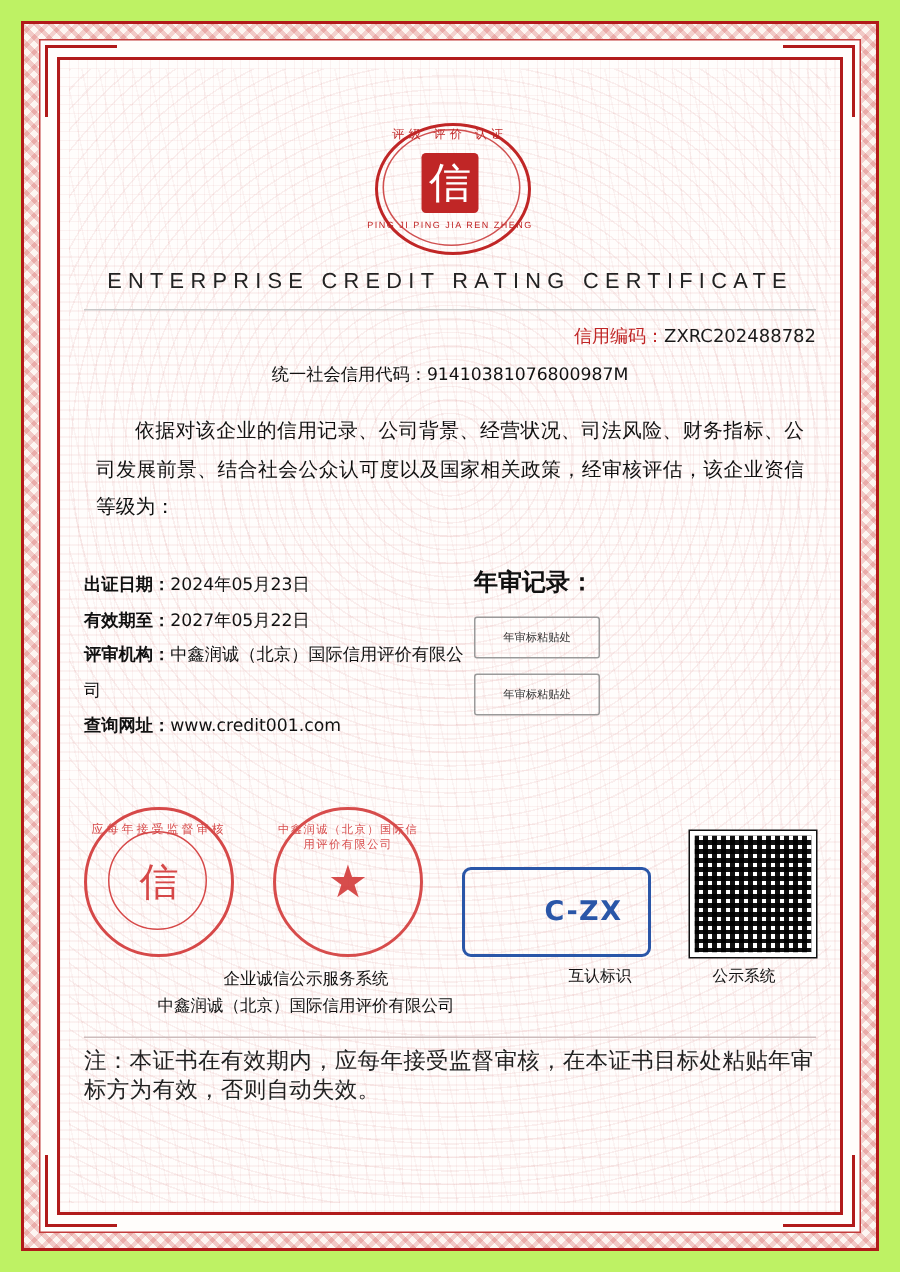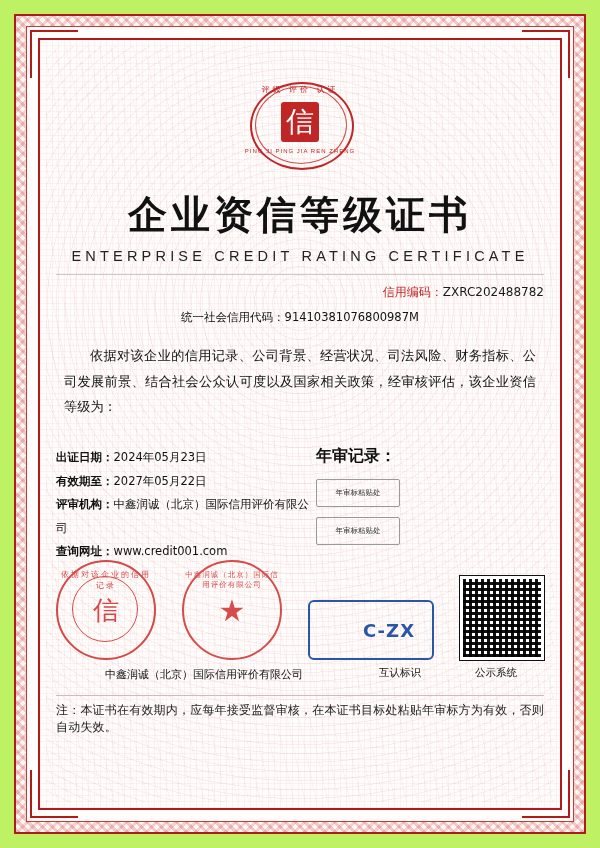--- a/index.html
+++ b/index.html
@@ -206,21 +206,21 @@
   .cap-left{
     flex:1;text-align:center;font-size:11px;line-height:1.7;color:#111;
     font-family:"DejaVu Sans", sans-serif;
   }
   .cap-mid,.cap-right{
     width:96px;text-align:center;font-size:10.5px;color:#111;
     font-family:"DejaVu Sans", sans-serif;
   }
   .note{
     margin-top:10px;border-top:1px solid #cdbcbc;padding-top:6px;
-    font-size:12px;color:#222;letter-spacing:.2px;
+    font-size:15px;color:#222;letter-spacing:.2px;
     font-family:"DejaVu Sans", sans-serif;
   }
 </style>
 </head>
 <body>
 
 <div class="page">
   <div class="frame-outer"></div>
   <div class="frame-mid"></div>
   <div class="frame-inner"></div>
@@ -233,21 +233,20 @@
   <div class="content">
 
     <div class="emblem">
       <div class="emblem-ring"></div>
       <div class="emblem-ring2"></div>
       <div class="emblem-top">评级 评价 认证</div>
       <div class="emblem-core">信</div>
       <div class="emblem-bottom">PING JI PING JIA REN ZHENG</div>
     </div>
 
-    <div class="title-cn">企业资信等级证书</div>
     <div class="title-en">ENTERPRISE CREDIT RATING CERTIFICATE</div>
     <div class="rule"></div>
 
     <div class="cert-no">
       <span class="lbl">信用编码：</span><span>ZXRC202488782</span>
     </div>
 
     <div class="uscc">
       <span>统一社会信用代码：</span><span>91410381076800987M</span>
     </div>
@@ -275,34 +274,35 @@
         <div class="stamp-row">
           <div class="stamp-box">年审标粘贴处</div>
           <div class="stamp-box">年审标粘贴处</div>
         </div>
       </div>
     </div>
 
     <div class="seals">
       <div class="seal-row">
         <div class="seal">
-          <div class="arc">依据对该企业的信用记录</div>
+          <div class="arc">应每年接受监督审核</div>
           <div class="inner"></div>
           <div class="ctr">信</div>
         </div>
         <div class="seal2">
           <div class="arc">中鑫润诚（北京）国际信用评价有限公司</div>
           <div class="star">★</div>
         </div>
         <div class="mark-logo">C-ZX</div>
         <div class="qr"></div>
       </div>
 
       <div class="caption-row">
         <div class="cap-left">
+          <div>企业诚信公示服务系统</div>
           <div>中鑫润诚（北京）国际信用评价有限公司</div>
         </div>
         <div class="cap-mid">互认标识</div>
         <div class="cap-right">公示系统</div>
       </div>
 
       <div class="note">注：本证书在有效期内，应每年接受监督审核，在本证书目标处粘贴年审标方为有效，否则自动失效。</div>
     </div>
 
   </div>

